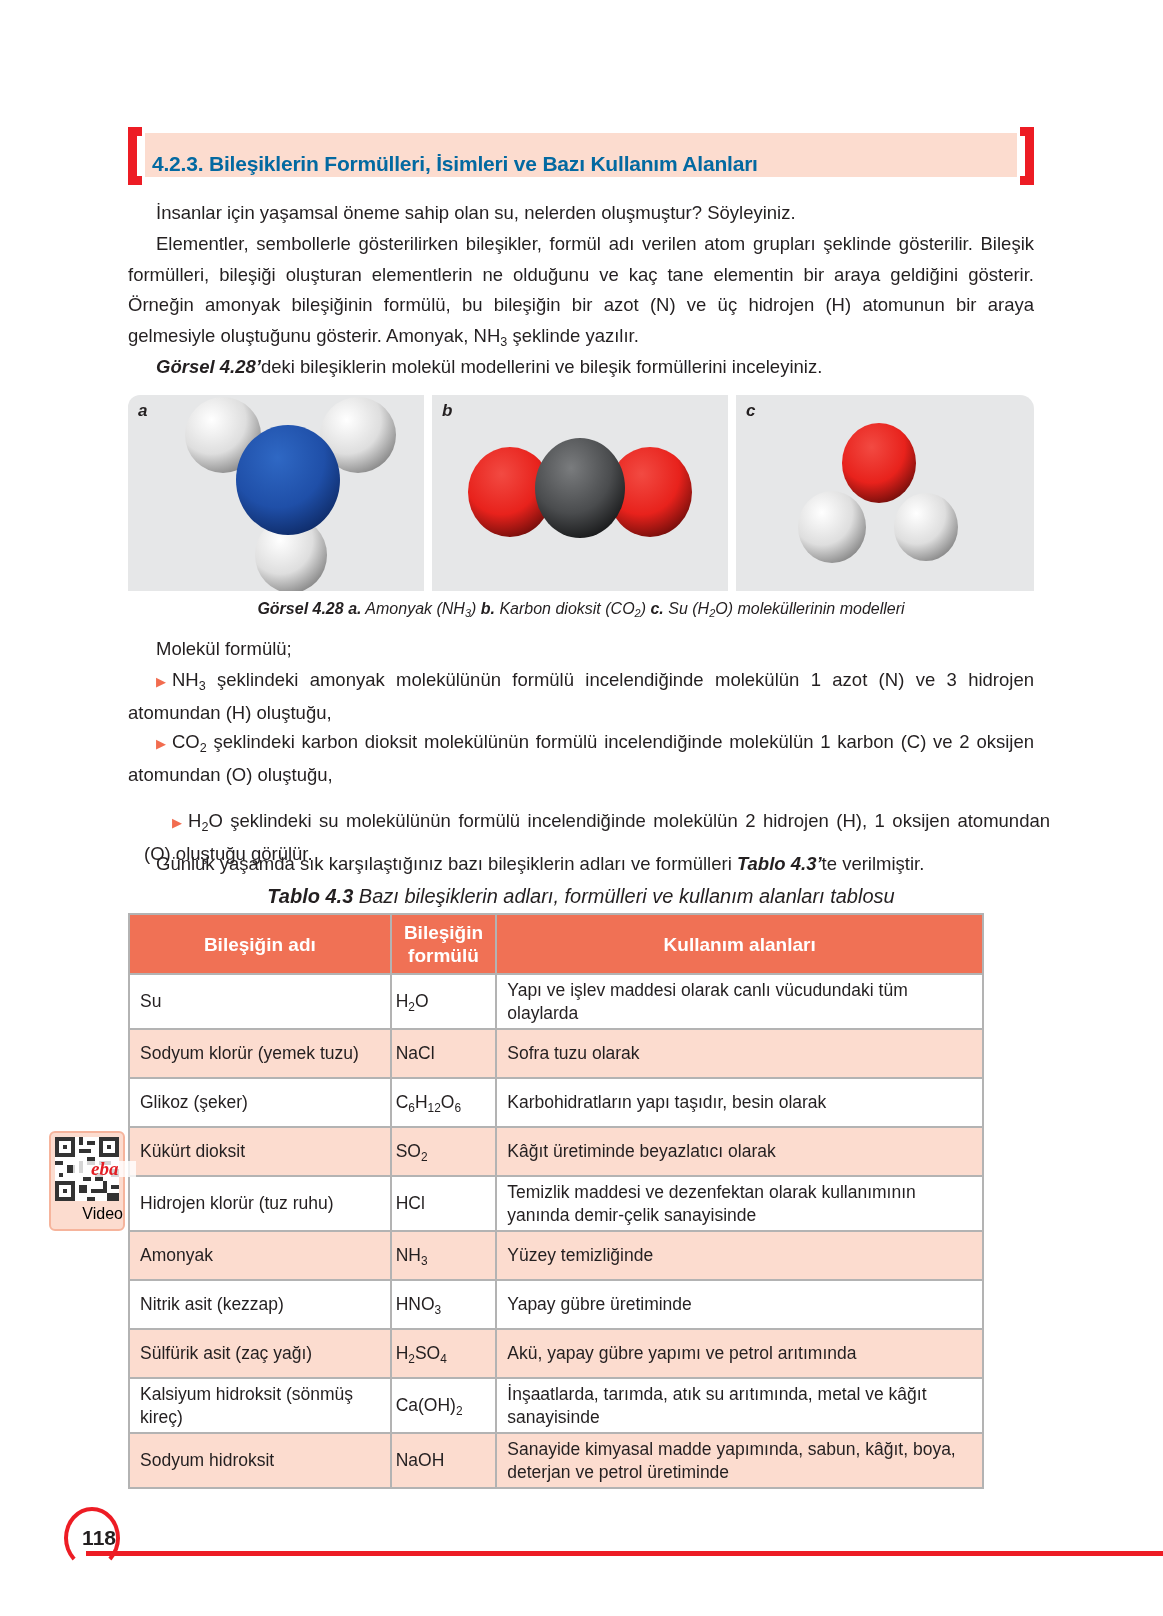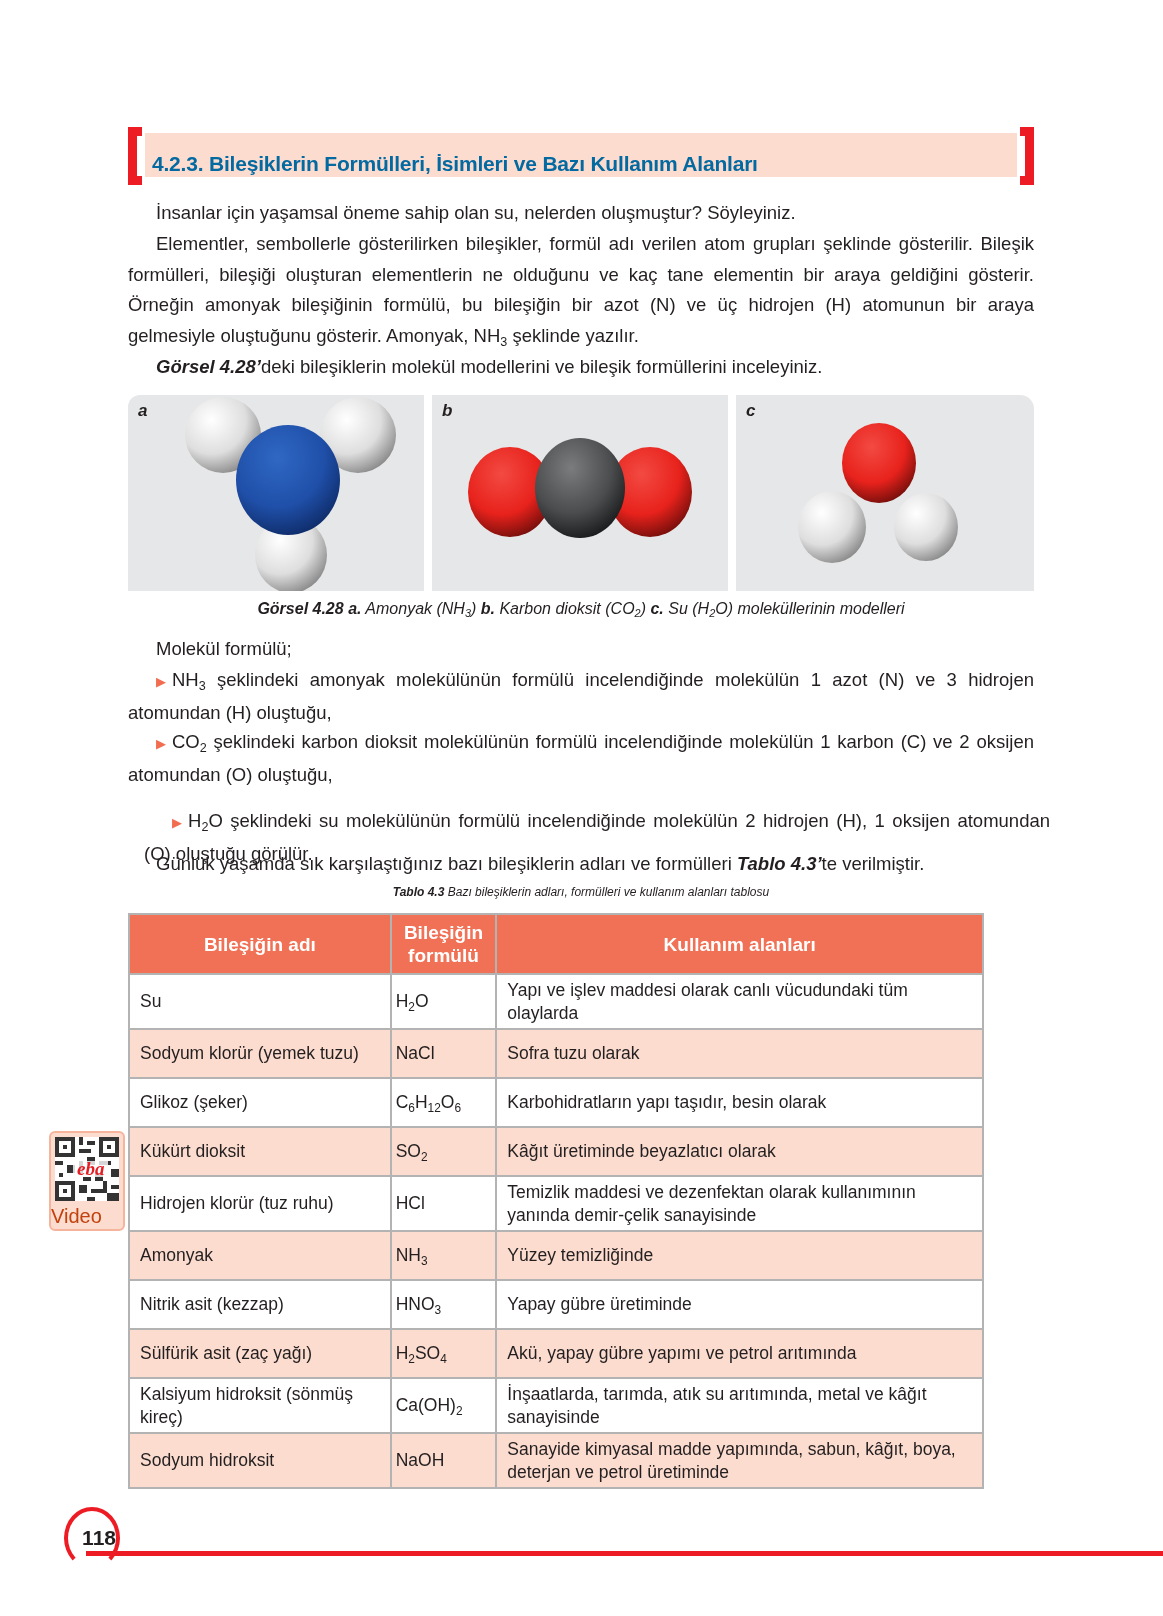--- a/index.html
+++ b/index.html
@@ -24,34 +24,34 @@
   .fig-b { left: 304px; width: 296px; }
   .fig-c { left: 608px; width: 298px; border-top-right-radius: 14px; }
   .fig-label { position: absolute; left: 10px; top: 6px; font-size: 17px; font-weight: bold; font-style: italic; }
   .fig svg { position: absolute; left: 0; top: 0; }
 
   .caption { position: absolute; left: 128px; width: 906px; top: 600px; text-align: center; font-size: 16px; font-style: italic; }
   .caption b { }
 
   .bullet { color: #f26c4f; font-size: 13px; margin-right: 6px; display: inline-block; text-indent: 0; }
 
-  .table-caption { position: absolute; left: 128px; width: 906px; top: 885px; text-align: center; font-size: 12px; font-style: italic; }
+  .table-caption { position: absolute; left: 128px; width: 906px; top: 885px; text-align: center; font-size: 20px; font-style: italic; }
   table.data { position: absolute; left: 128px; top: 913px; width: 856px; border-collapse: collapse; font-size: 17.5px; }
   table.data th, table.data td { border: 2px solid #b3b3b3; }
   table.data th { background: #f07155; color: #ffffff; font-weight: bold; font-size: 19px; height: 60px; line-height: 23px; }
   table.data td { height: 49px; padding: 0 10px; line-height: 23px; vertical-align: middle; }
   table.data td.formula { padding: 0 4px; }
   table.data tr.shade td { background: #fcdccf; }
   table.data tr.tall td { height: 55px; }
   .col1 { width: 278px; } .col2 { width: 108px; } .col3 { width: 520px; }
 
   .qr { position: absolute; left: 49px; top: 1131px; width: 76px; height: 100px; border: 2px solid #f6b49c; border-radius: 6px; background: #fcdccf; }
   .qr .code { position: absolute; left: 4px; top: 4px; width: 64px; height: 64px; background: #fff; }
-  .qr .eba { position: absolute; left: 22px; top: 28px; font-family: "Liberation Serif", serif; font-style: italic; font-weight: bold; color: #e31e24; font-size: 19px; background: rgba(255,255,255,0.8); padding: 0 4px; line-height: 16px; }
-  .qr .video { position: absolute; left: 0; right: 0; top: 72px; text-align: left; font-size: 20px; color: #c2410c; }
+  .qr .eba { position: absolute; left: 22px; top: 28px; font-family: "Liberation Serif", serif; font-style: italic; font-weight: bold; color: #e31e24; font-size: 19px; background: rgba(255,255,255,0.8); padding: 0 18px; line-height: 16px; }
+  .qr .video { position: absolute; left: 0; right: 0; top: 72px; text-align: right; font-size: 16px; color: #000000; }
 
   .page-num { position: absolute; left: 64px; top: 1507px; width: 56px; height: 62px; border: 4px solid #ed1c24; border-radius: 50%; border-bottom-color: transparent; border-right-color: #ed1c24; }
   .page-num span { position: absolute; left: 0; right: 0; top: 15px; text-align: right; font-weight: bold; font-size: 21px; color: #231f20; }
   .bottom-line { position: absolute; left: 86px; top: 1551px; width: 1077px; height: 5px; background: #ed1c24; }
 </style>
 </head>
 <body>
 
 <div class="title-bar">
   <div class="bracket-l"></div>

